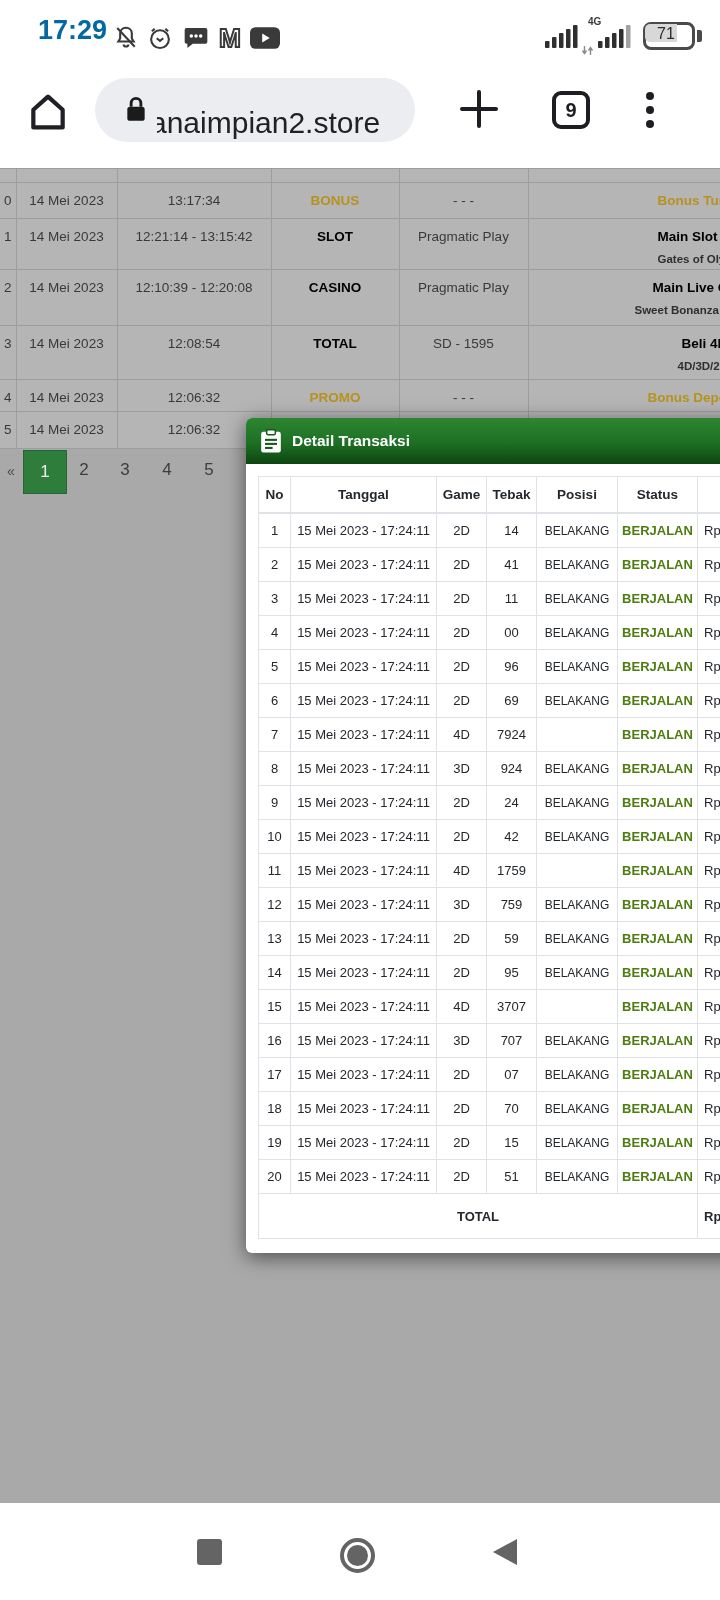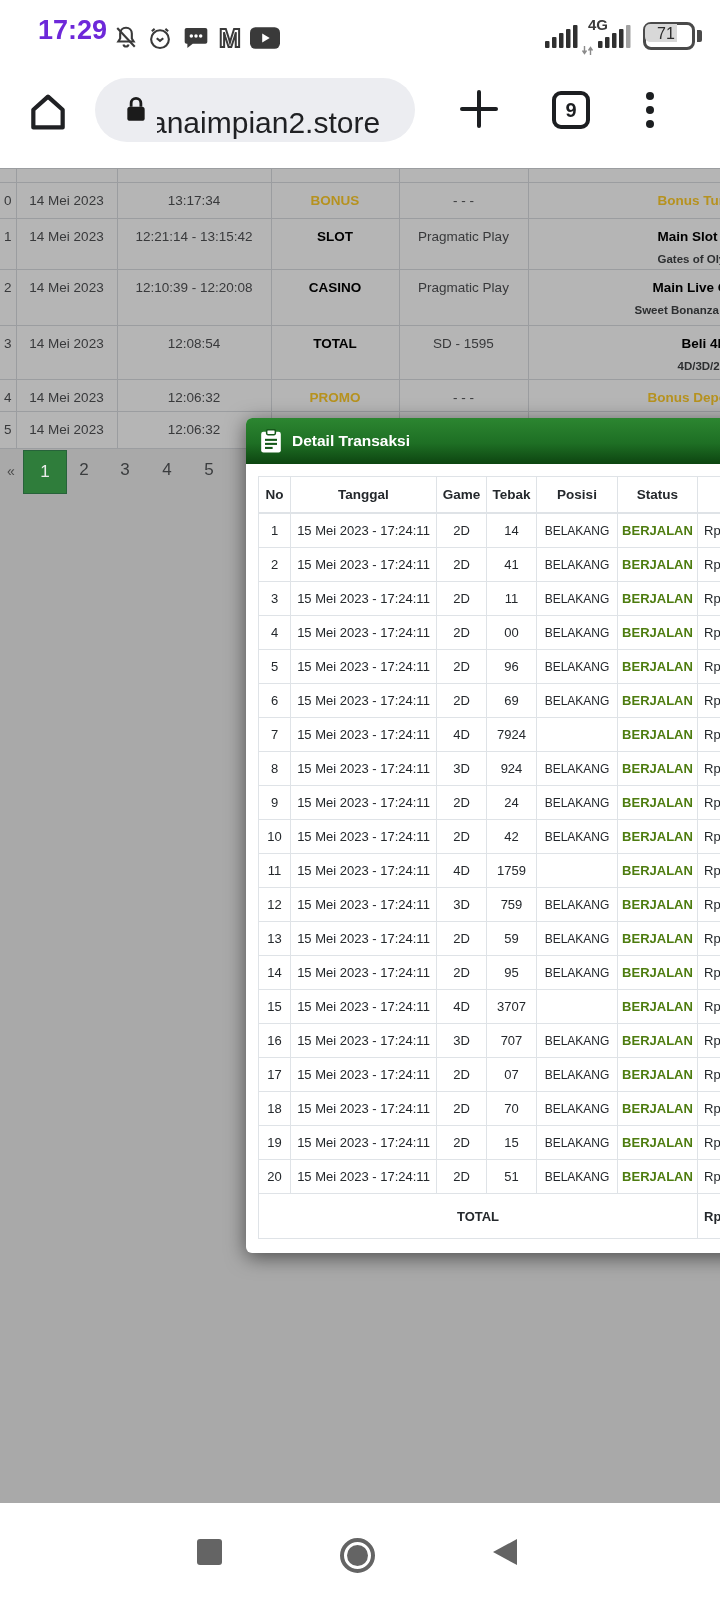--- a/index.html
+++ b/index.html
@@ -1,23 +1,23 @@
 <!DOCTYPE html>
 <html><head>
 <meta charset="utf-8">
 <style>
   html,body{margin:0;padding:0;background:#222;}
   .screen{position:relative;width:720px;height:1600px;overflow:hidden;background:#ffffff;
           font-family:"Liberation Sans",sans-serif;}
 
   
   .status-bar{position:absolute;top:0;left:0;width:720px;height:66px;background:#fff;}
-  .sb-time{position:absolute;left:38px;top:15px;font-size:27px;font-weight:bold;color:#6d28d9;}
+  .sb-time{position:absolute;left:38px;top:15px;font-size:27px;font-weight:bold;color:#0369a1;}
   .sb-ico{position:absolute;top:24px;}
-  .sb-right-lbl{position:absolute;font-size:15px;font-weight:bold;color:#3a3a3a;}
+  .sb-right-lbl{position:absolute;font-size:10px;font-weight:bold;color:#3a3a3a;}
   .battery{position:absolute;left:643px;top:22px;width:60px;height:28px;}
   .batt-body{position:absolute;left:0;top:0;width:46px;height:22px;border:3px solid #4a4a4a;border-radius:8px;}
   .batt-fill{position:absolute;left:2px;top:2px;width:32px;height:18px;background:#d8d8d8;border-radius:5px 0 0 5px;}
   .batt-txt{position:absolute;left:0;top:2px;width:46px;text-align:center;font-size:16px;color:#2c2c2c;line-height:19px;}
   .batt-nub{position:absolute;left:54px;top:8px;width:5px;height:12px;background:#4a4a4a;border-radius:0 2px 2px 0;}
 
   
   .toolbar{position:absolute;top:66px;left:0;width:720px;height:102px;background:#fff;}
   .home-btn{position:absolute;left:26px;top:24px;width:44px;height:44px;}
   .url-pill{position:absolute;left:95px;top:12px;width:320px;height:64px;border-radius:32px;background:#ecedf1;}

